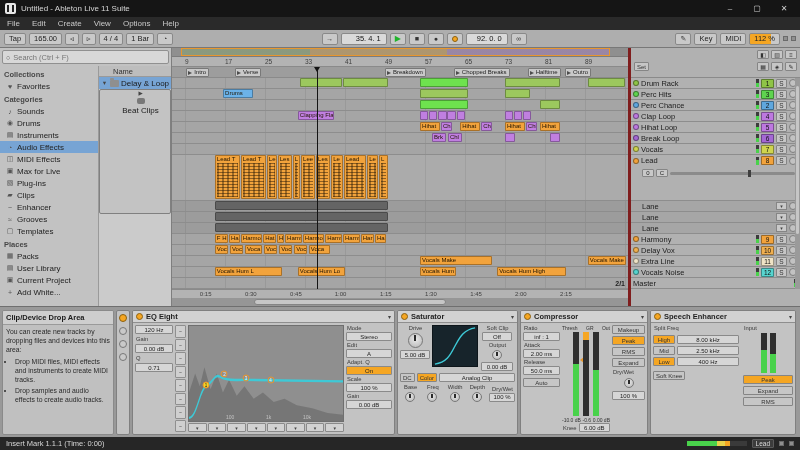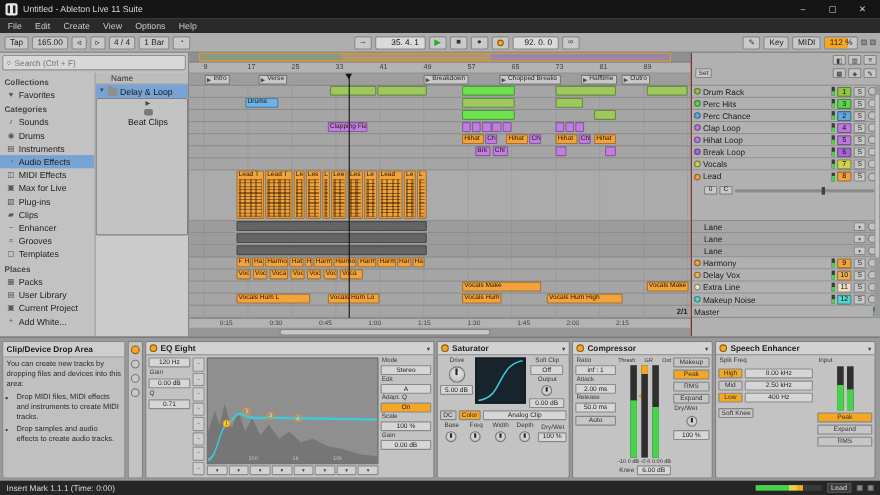--- a/index.html
+++ b/index.html
@@ -23,21 +23,21 @@
   .tbtn .odot{width:6px;height:6px;border-radius:50%;background:#f5a623;border:1px solid #8a6010}
   .cpu{background:linear-gradient(90deg,#f5a623 0 72%,#c9c9c9 72%)}
   .led{width:5px;height:5px;background:#8f8f8f;border:1px solid #6a6a6a;flex:none}
 
   
   #browser{position:absolute;left:0;top:48px;width:172px;height:258px;background:#c2c2c2;border-right:1px solid #7e7e7e;display:flex;flex-direction:column}
   #browser-search{height:14px;margin:2px;background:#d8d8d8;border:1px solid #909090;border-radius:2px;display:flex;align-items:center;padding:0 3px;gap:3px;flex:none}
   #browser-search .s-ico{font-size:7px;color:#555}
   #browser-search input{border:0;background:transparent;font-size:7.5px;width:100%;outline:none;font-family:inherit;color:#444}
   #browser-cols{flex:1;display:flex;overflow:hidden}
-  #browser-sections{width:86px;overflow:hidden;padding-top:1px}
+  #browser-sections{width:98px;overflow:hidden;padding-top:1px}
   .b-sec-head{font-size:7.5px;font-weight:bold;color:#474747;padding:3px 0 1px 4px}
   .b-item{height:12px;display:flex;align-items:center;gap:3px;padding-left:6px;font-size:8px;color:#222;white-space:nowrap;overflow:hidden}
   .b-item .b-ico{width:8px;font-size:7px;color:#555;flex:none;text-align:center}
   .b-item.sel{background:#77a4d4}
   #browser-list{flex:1;background:#cbcbcb;border-left:1px solid #9a9a9a;display:flex;flex-direction:column;overflow:hidden}
   #bl-header{height:11px;font-size:7.5px;color:#333;padding-left:14px;border-bottom:1px solid #9a9a9a;background:#bdbdbd;display:flex;align-items:center;flex:none}
   .bl-item{height:12px;display:flex;align-items:center;font-size:8px;white-space:nowrap;overflow:hidden;gap:2px;padding-left:2px}
   .bl-item .arr{width:7px;text-align:center;font-size:5.5px;color:#444;flex:none}
   .fico{width:9px;height:7px;background:#8f8f8f;border-radius:1px;flex:none;position:relative}
   .fico::before{content:"";position:absolute;top:-2px;left:0;width:4px;height:2px;background:inherit;border-radius:1px 1px 0 0}
@@ -68,21 +68,21 @@
   .clip-notes{position:absolute;left:1px;right:1px;top:7px;bottom:1px;background:repeating-linear-gradient(0deg,rgba(40,25,5,.5) 0 1px,transparent 1px 3px),repeating-linear-gradient(90deg,rgba(40,25,5,.4) 0 2px,transparent 2px 5px)}
   #playhead{position:absolute;top:19px;height:222px;width:1px;background:#141414;z-index:5}
   #playhead::before{content:"";position:absolute;top:0;left:-3px;border-top:5px solid #141414;border-left:3.5px solid transparent;border-right:3.5px solid transparent}
   #arr-timeruler{position:absolute;top:241px;left:0;right:0;height:9px;background:#b3b3b3;border-top:1px solid #8a8a8a}
   .time-lab{position:absolute;top:1px;font-size:6px;color:#3f3f3f}
   #grid-label{position:absolute;right:3px;top:-10px;font-size:7px;font-weight:bold;color:#222}
   #arr-hscroll{position:absolute;top:250px;left:0;right:0;height:8px;background:#969696}
   #arr-hscroll .thumb{position:absolute;left:18%;width:42%;top:1px;bottom:1px;background:#c6c6c6;border:1px solid #848484;border-radius:3px}
 
   
-  #trackpanel{position:absolute;left:628px;top:48px;width:172px;height:258px;background:#b1b1b1;border-left:1px solid #7f1d1d}
+  #trackpanel{position:absolute;left:628px;top:48px;width:172px;height:258px;background:#b1b1b1;border-left:3px solid #7f1d1d}
   #tp-header{height:30px;border-bottom:1px solid #8a8a8a;padding:2px 3px;display:flex;flex-direction:column;gap:3px}
   .tp-hrow{display:flex;justify-content:flex-end;gap:2px;align-items:center}
   .setbox{margin-right:auto}
   .mini{min-width:12px;height:9px;background:#c6c6c6;border:1px solid #858585;border-radius:1px;font-size:6px;display:flex;align-items:center;justify-content:center;color:#333;padding:0 2px;white-space:nowrap}
   .mini.on{background:#f5a623}
   #tp-tracks{position:absolute;top:30px;left:0;right:0;height:211px}
   .trow{display:flex;align-items:center;gap:2px;padding:0 3px 0 2px;border-bottom:1px solid #8d8d8d;background:#b1b1b1;position:relative}
   .trow.h-n{height:11px}
   .trow.h-lead{height:46px;flex-wrap:wrap;align-content:flex-start;padding-top:1px}
   .trow.h-lane{height:11px;background:#a6a6a6}
@@ -686,21 +686,21 @@
       <div class="trow h-n">
         <span class="tdot" style="background: rgb(239, 227, 198);"></span>
         <span class="tname">Extra Line</span>
         <span class="tmeter"></span>
         <span class="badge" style="background: rgb(239, 227, 198);">11</span>
         <span class="sbtn">S</span>
         <span class="armbtn"></span>
       </div>
       <div class="trow h-n">
         <span class="tdot" style="background: rgb(87, 212, 207);"></span>
-        <span class="tname">Makeup Noise</span>
+        <span class="tname">Vocals Noise</span>
         <span class="tmeter"></span>
         <span class="badge" style="background: rgb(87, 212, 207);">12</span>
         <span class="sbtn">S</span>
         <span class="armbtn"></span>
       </div>
       <div class="trow h-master">
         <span class="tname">Master</span>
         <span class="tmeter"></span>
       </div>
     </div>

